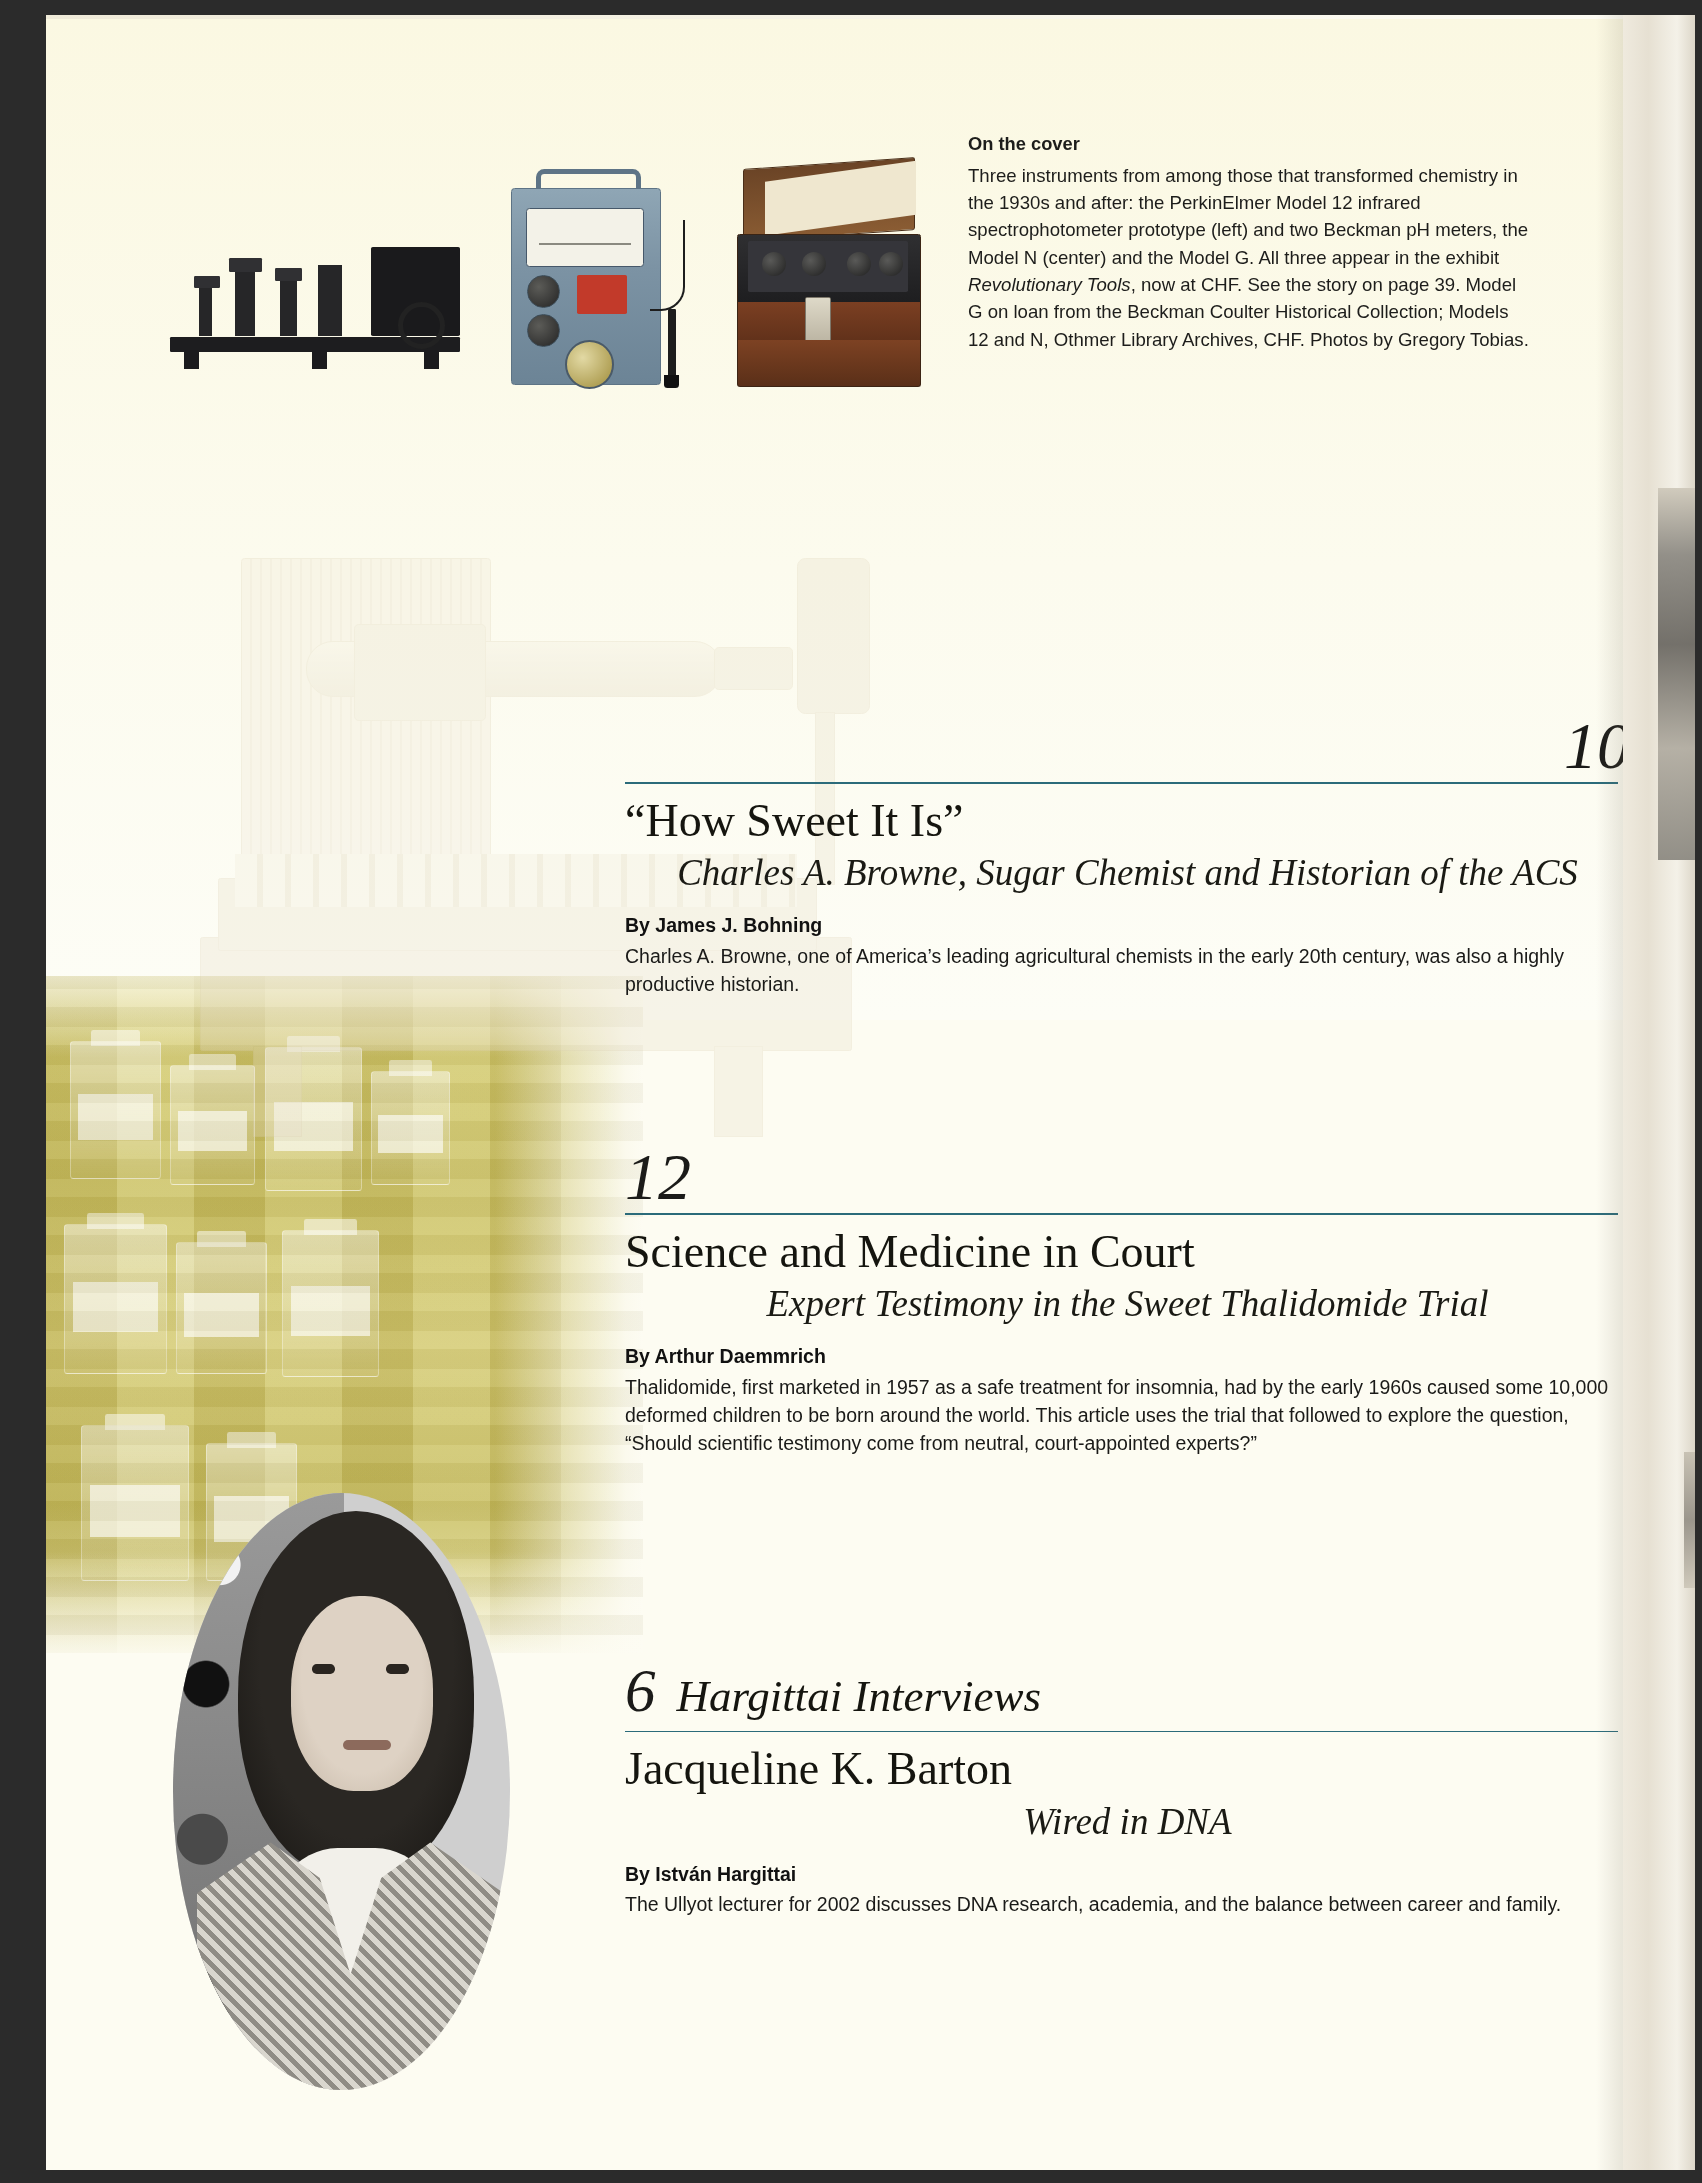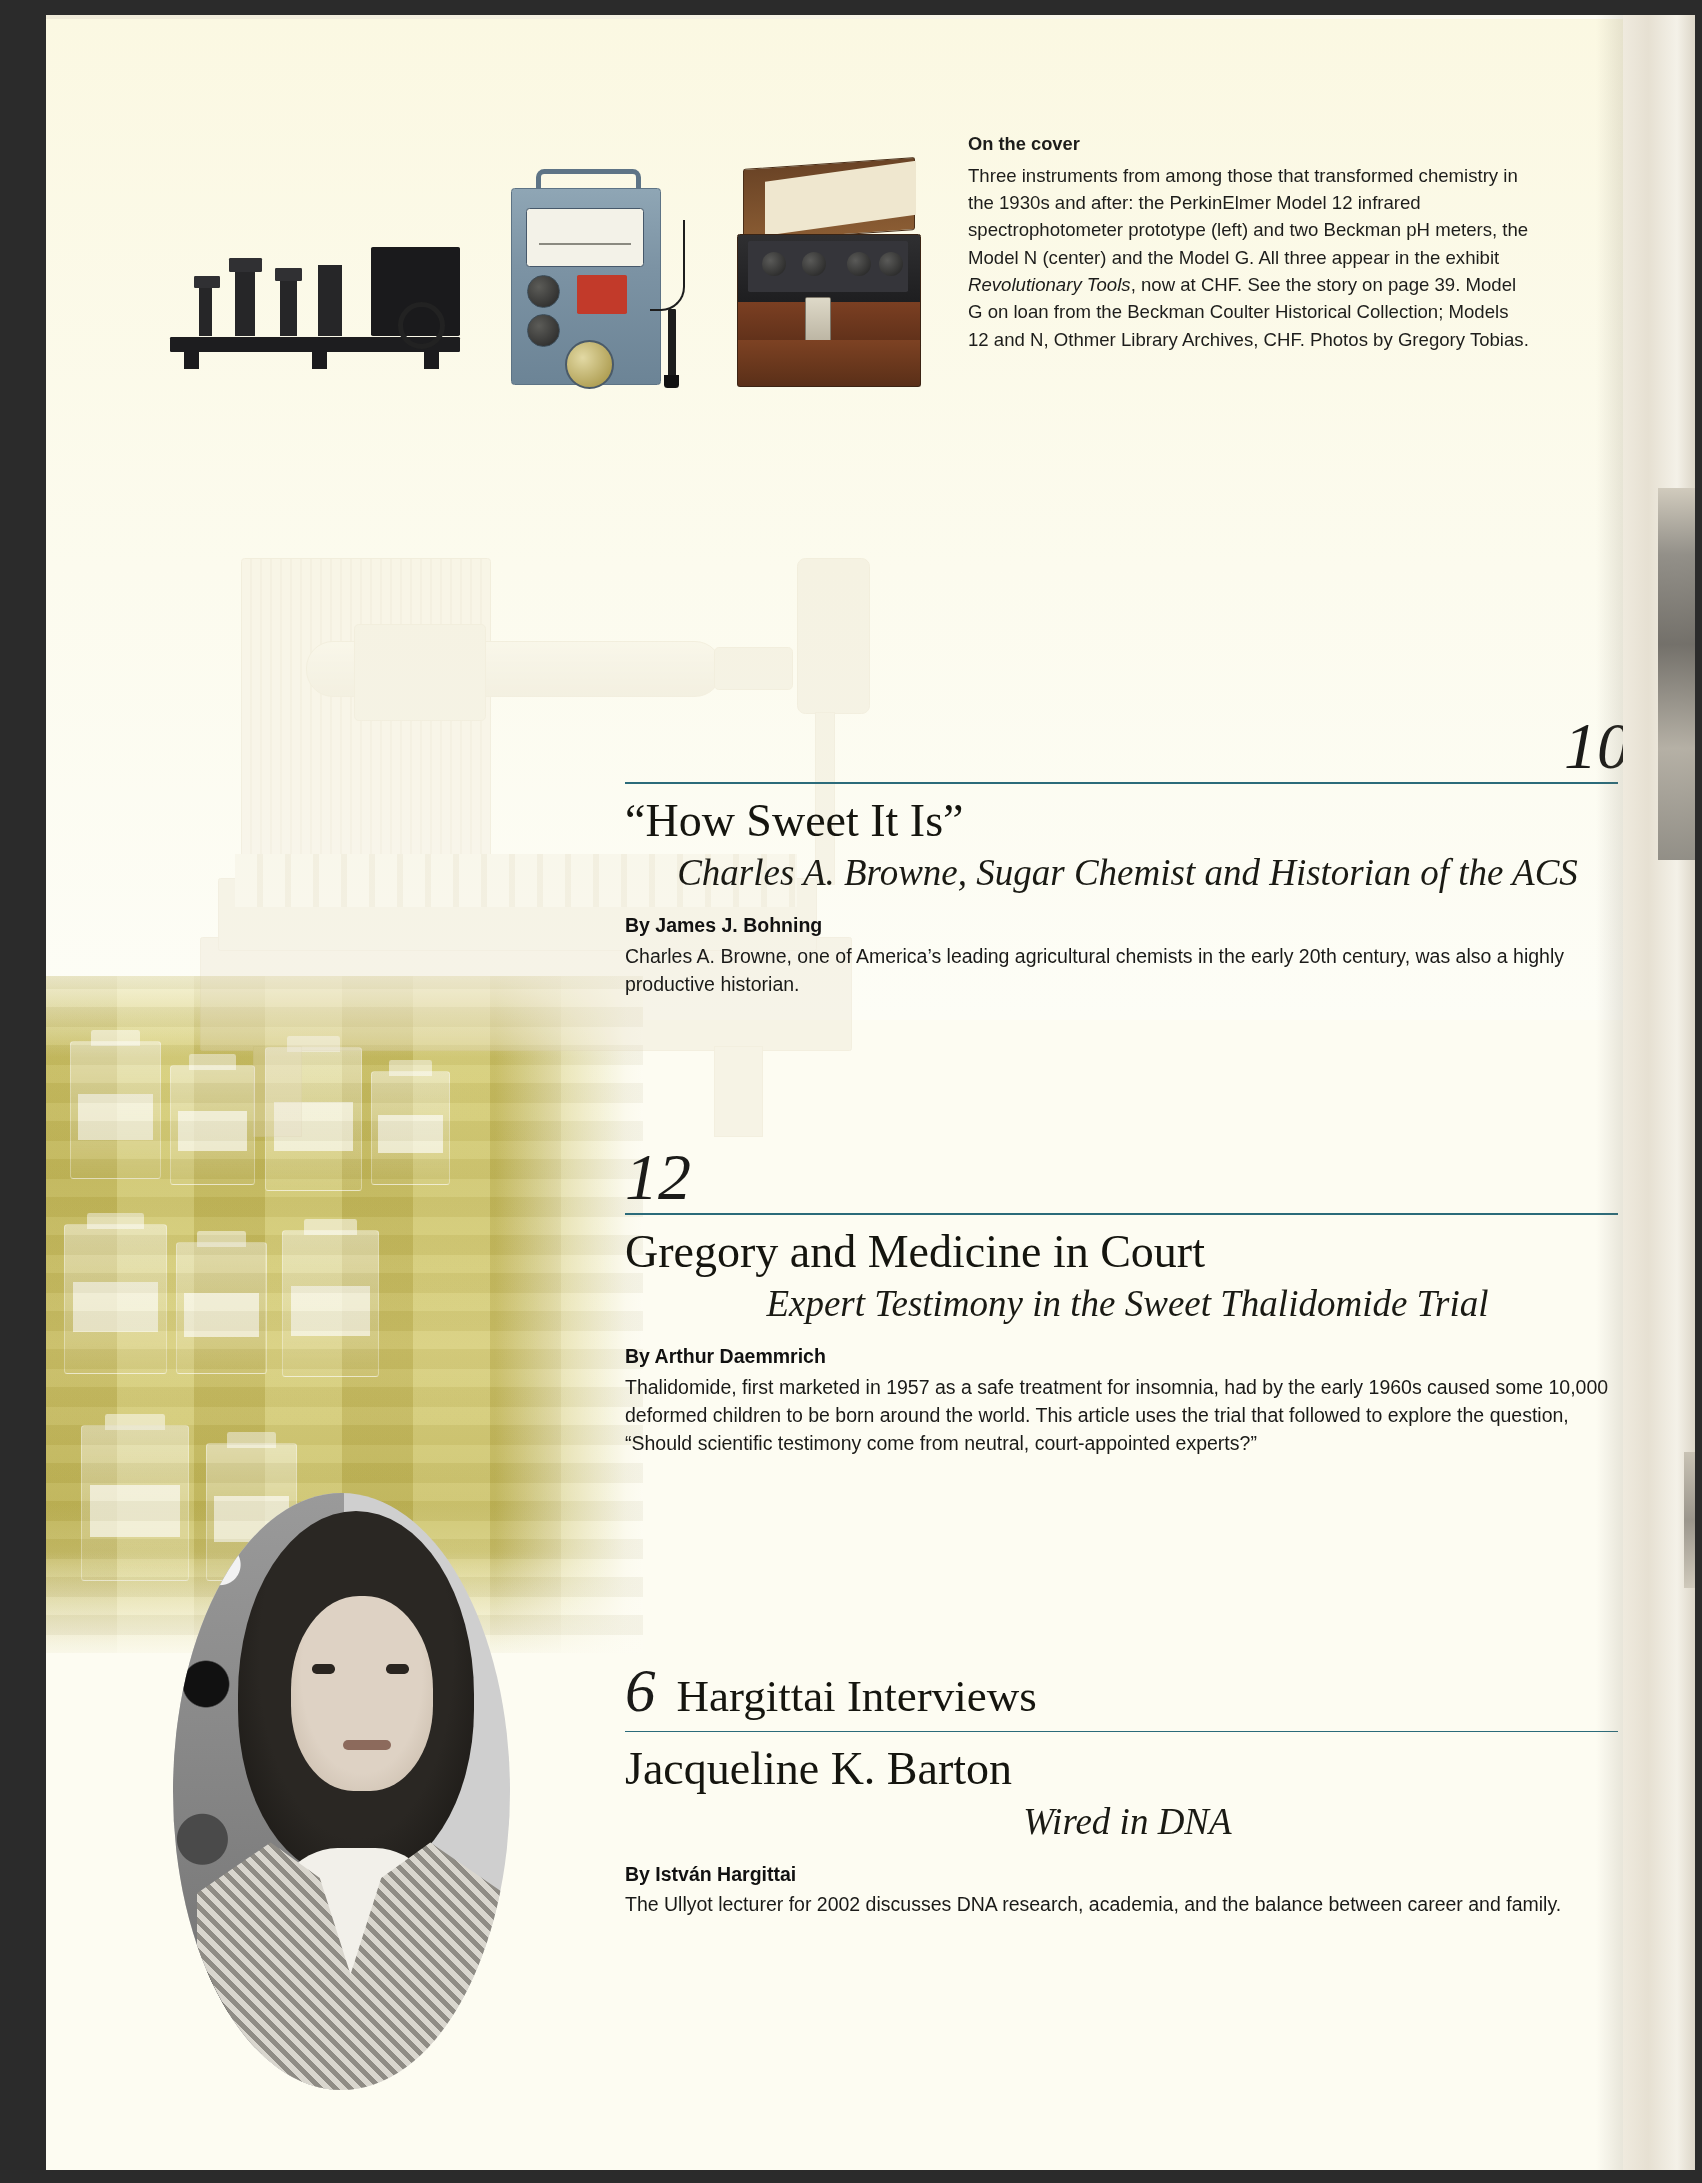--- a/index.html
+++ b/index.html
@@ -263,20 +263,21 @@
   
   #entry-hargittai { left: 579px; top: 1649px; width: 1005px; }
   .inline-head {
     display: flex;
     align-items: baseline;
     gap: 21px;
   }
   .inline-head .num { font-size: 61px; }
   .inline-head .ital {
     font-family: "Liberation Serif", serif;
+    font-style: italic;
     font-size: 45px;
     color: #15150f;
   }
   #entry-hargittai .rule { margin-top: 8.3px; }
 
   
   .portrait {
     position: absolute;
     left: 127px;
     top: 1478px;
@@ -446,21 +447,21 @@
     <div class="rule" style="background: rgb(43, 107, 122);"></div>
     <div class="title-serif">“How Sweet It Is”</div>
     <div class="subtitle-serif">Charles A. Browne, Sugar Chemist and Historian of the ACS</div>
     <div class="byline">By James J. Bohning</div>
     <div class="blurb">Charles A. Browne, one of America’s leading agricultural chemists in the early 20th century, was also a highly productive historian.</div>
   </div>
 
   <div class="entry" id="entry-court">
     <div class="num">12</div>
     <div class="rule" style="background: rgb(43, 107, 122);"></div>
-    <div class="title-serif">Gregory and Medicine in Court</div>
+    <div class="title-serif">Science and Medicine in Court</div>
     <div class="subtitle-serif">Expert Testimony in the Sweet Thalidomide Trial</div>
     <div class="byline">By Arthur Daemmrich</div>
     <div class="blurb">Thalidomide, first marketed in 1957 as a safe treatment for insomnia, had by the early 1960s caused some 10,000 deformed children to be born around the world. This article uses the trial that followed to explore the question, “Should scientific testimony come from neutral, court-appointed experts?”</div>
   </div>
 
   <div class="portrait">
     <div class="molecules"></div>
     <div class="hair"></div>
     <div class="face"></div>
     <div class="eye l"></div>

